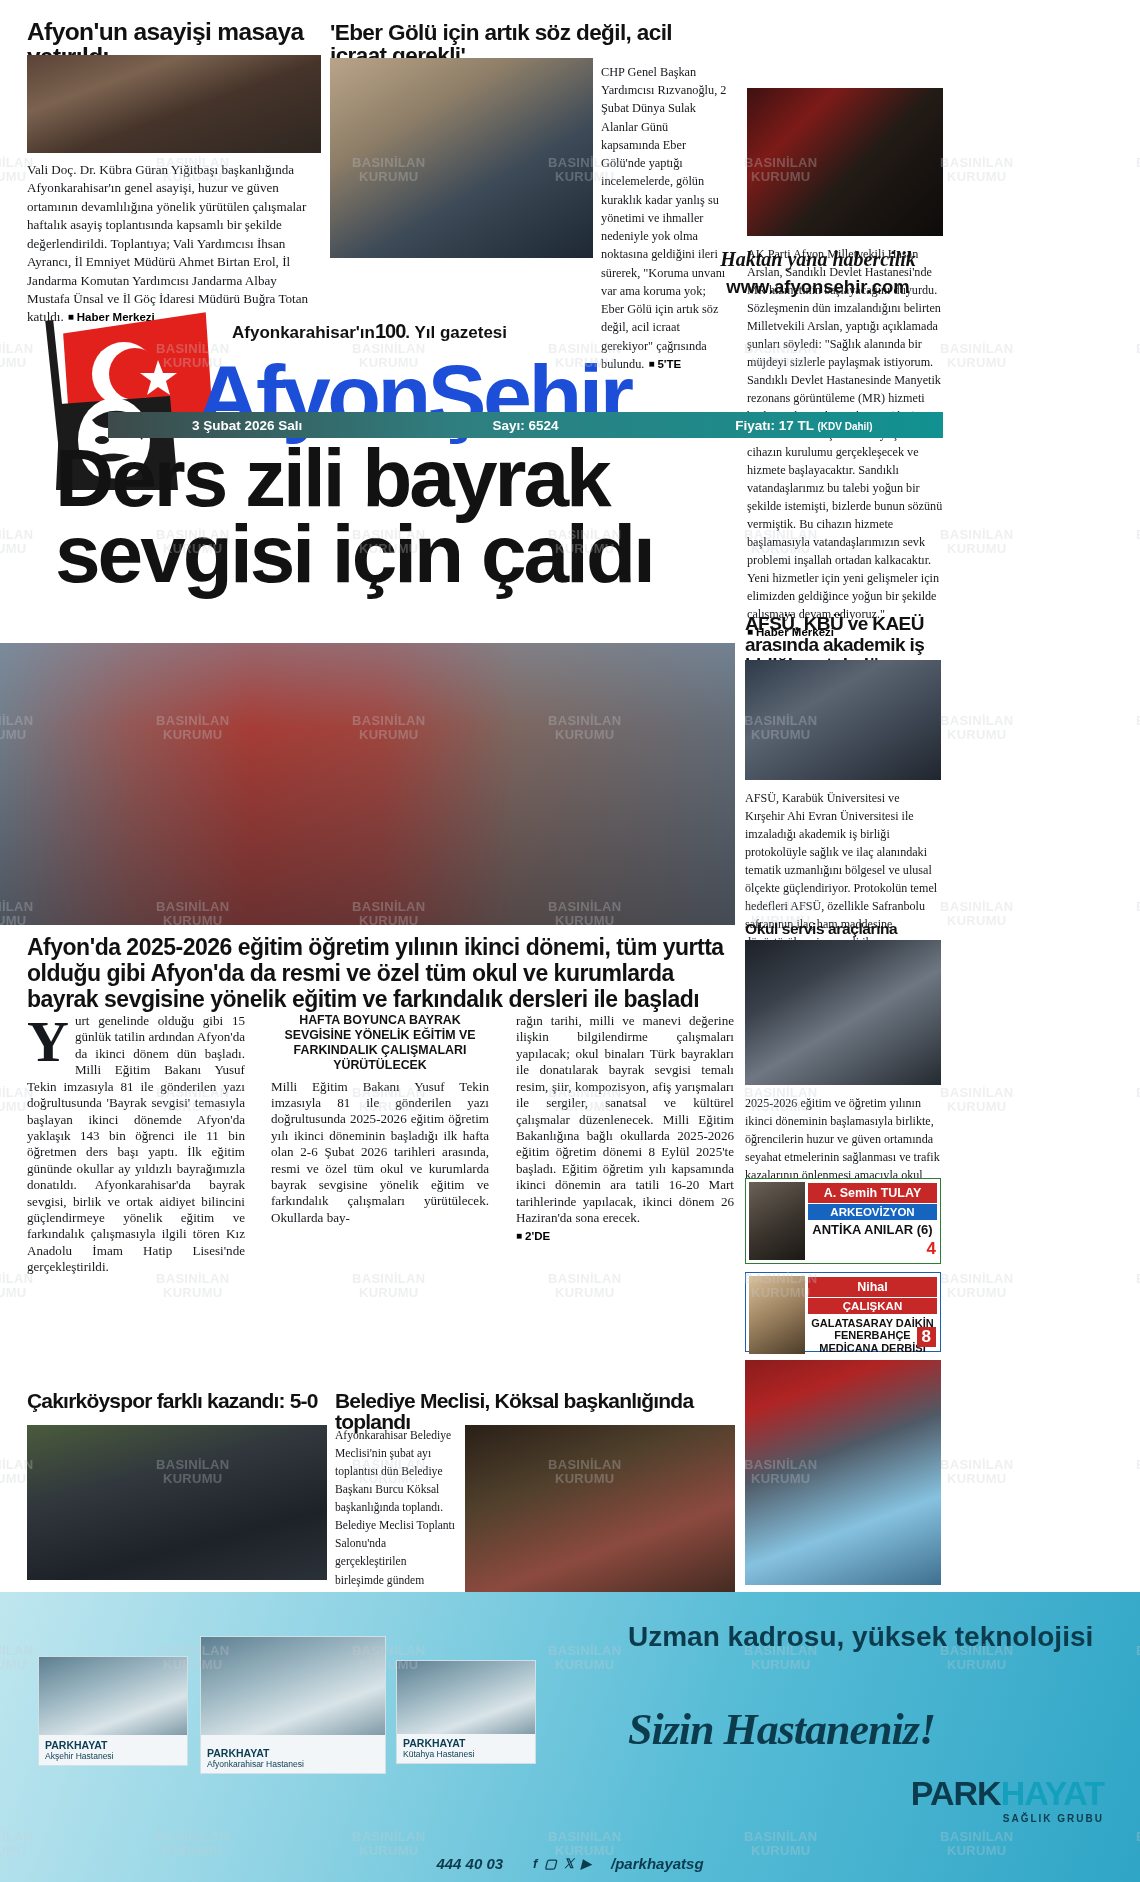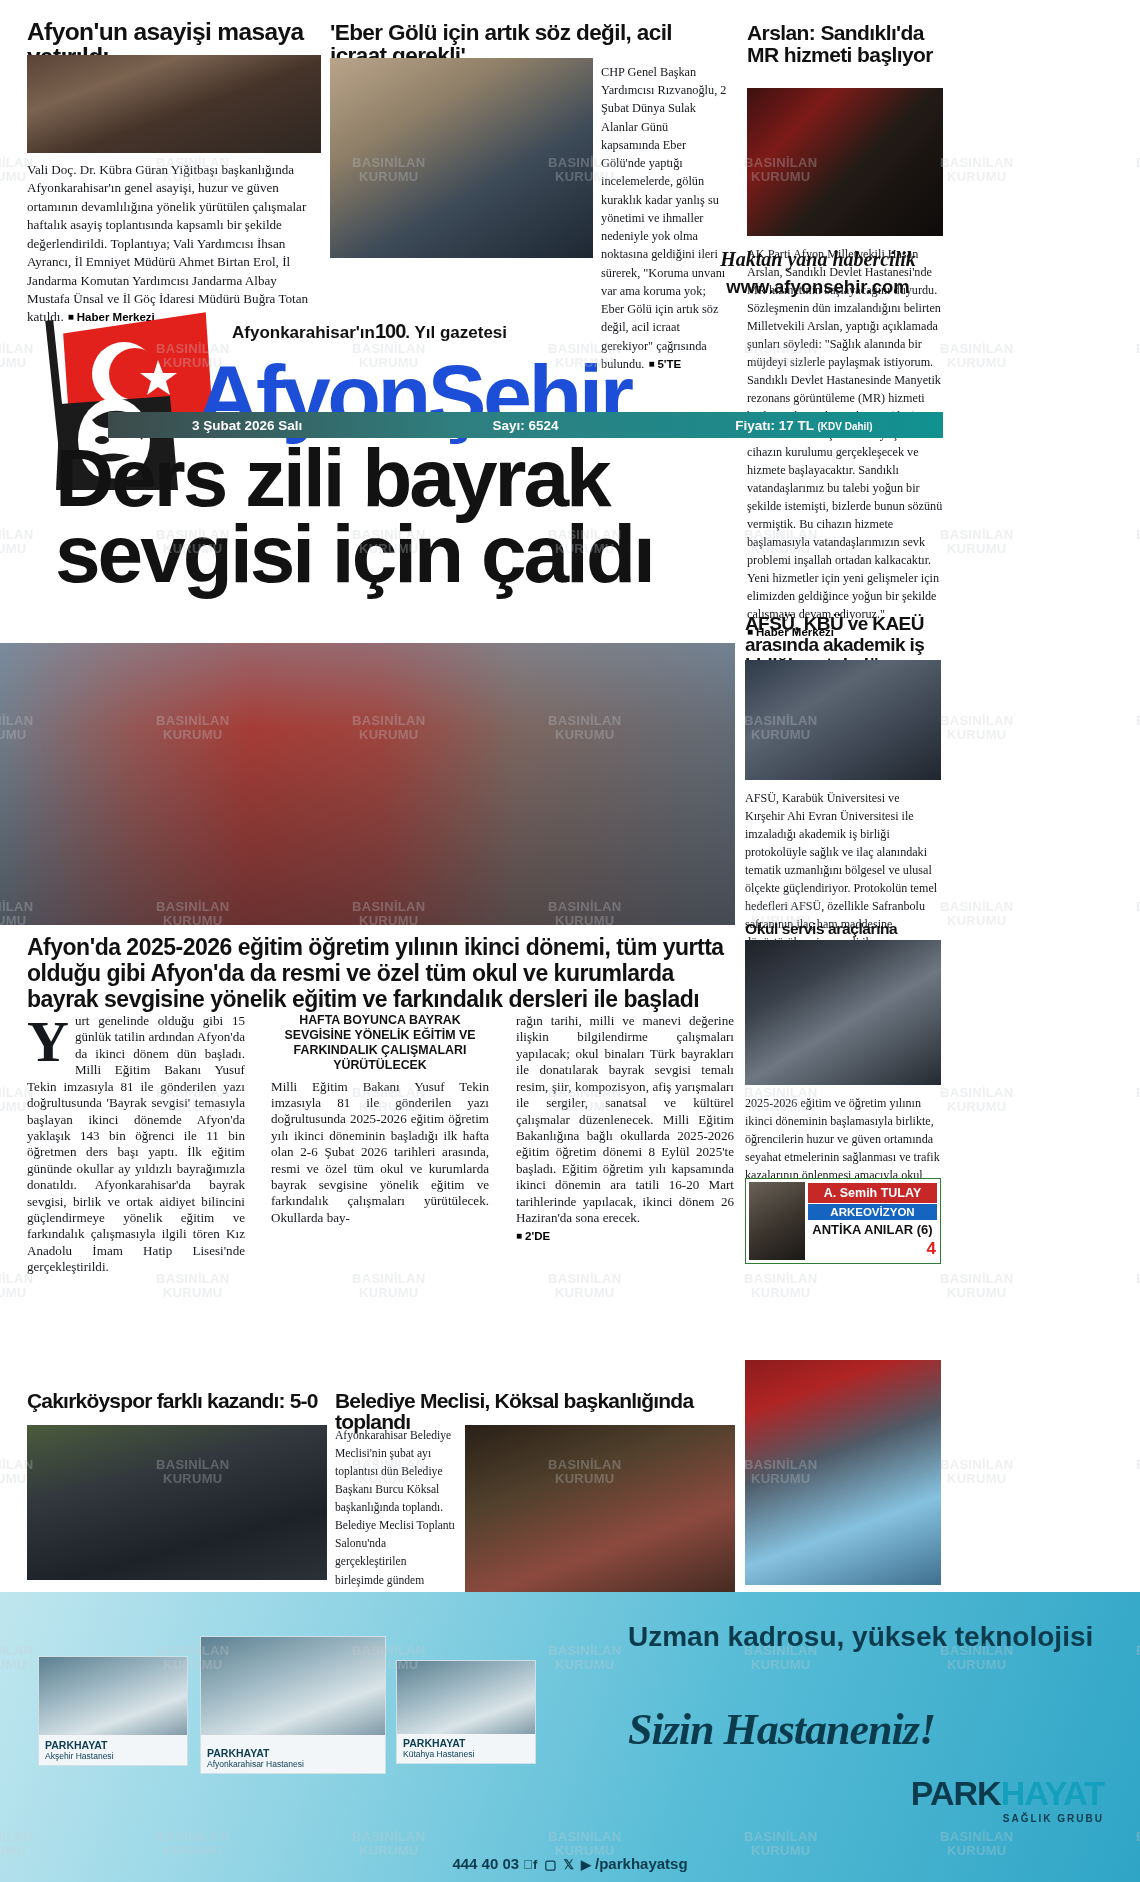--- a/index.html
+++ b/index.html
@@ -252,23 +252,23 @@
   #ad-script { position:absolute; left:628px; top:112px; width:470px;
     font-family:"Liberation Serif", serif; font-style:italic; font-weight:700;
     font-size:44px; color:#0d3b4e; letter-spacing:-1px; }
   #ad-logo { position:absolute; right:36px; bottom:58px; text-align:right; }
   #ad-logo .pk { font-family:"Liberation Sans", sans-serif; font-weight:700;
     font-size:34px; color:#0d3b4e; letter-spacing:-1px; }
   #ad-logo .pk em { font-style:normal; color:#14a0bd; }
   #ad-logo .sg { font-family:"Liberation Sans", sans-serif; font-weight:700;
     font-size:10px; color:#0d3b4e; letter-spacing:2px; }
   #ad-contact { position:absolute; left:0; right:0; bottom:10px;
-    display:flex; justify-content:center; align-items:flex-end; gap:4px;
+    display:flex; justify-content:center; align-items:center; gap:20px;
     font-family:"Liberation Sans", sans-serif; font-weight:700;
-    font-size:15px; color:#0d3b4e; }
+    font-size:15px; color:#0d3b4e;font-style:italic; }
   #ad-contact .icons { display:flex; gap:7px; font-size:13px; }
 </style>
 </head>
 <body>
 
 <div class="page">
 
   <div id="top-band">
 
     <div id="story-asayis">
@@ -282,23 +282,20 @@
 
     <div id="story-eber">
       <div class="hl">'Eber Gölü için artık söz değil, acil icraat gerekli'</div>
     </div>
     <div id="eber-photo" class="ph"></div>
     <div id="eber-text">
       <span class="body-txt" style="font-size:12.3px;line-height:1.24">CHP Genel Başkan Yardımcısı Rızvanoğlu, 2 Şubat Dünya Sulak Alanlar Günü kapsamında Eber Gölü'nde yaptığı incelemelerde, gölün kuraklık kadar yanlış su yönetimi ve ihmaller nedeniyle yok olma noktasına geldiğini ileri sürerek, "Koruma unvanı var ama koruma yok; Eber Gölü için artık söz değil, acil icraat gerekiyor" çağrısında bulundu.</span>
       <span class="ref sq">5'TE</span>
     </div>
 
-    <div id="story-arslan">
-      <div class="hl">Arslan: Sandıklı'da MR hizmeti başlıyor</div>
-    </div>
     <div id="arslan-photo" class="ph"></div>
     <div id="arslan-text">
       <span class="body-txt" style="font-size:12.2px;line-height:1.21">AK Parti Afyon Milletvekili Hasan Arslan, Sandıklı Devlet Hastanesi'nde MR hizmetinin başlayacağını duyurdu. Sözleşmenin dün imzalandığını belirten Milletvekili Arslan, yaptığı açıklamada şunları söyledi: "Sağlık alanında bir müjdeyi sizlerle paylaşmak istiyorum. Sandıklı Devlet Hastanesinde Manyetik rezonans görüntüleme (MR) hizmeti başlayacak. Sözleşme bugün (dün) imzalandı. Yaklaşık 1-1.5 ay içerisinde cihazın kurulumu gerçekleşecek ve hizmete başlayacaktır. Sandıklı vatandaşlarımız bu talebi yoğun bir şekilde istemişti, bizlerde bunun sözünü vermiştik. Bu cihazın hizmete başlamasıyla vatandaşlarımızın sevk problemi inşallah ortadan kalkacaktır. Yeni hizmetler için yeni gelişmeler için elimizden geldiğince yoğun bir şekilde çalışmaya devam ediyoruz."</span>
       <span class="ref sq">Haber Merkezi</span>
     </div>
   </div>
 
   <div id="masthead">
 
     <div id="flag-logo">
@@ -489,20 +486,27 @@
   </div>
 
   <div class="col-card" id="card-tulay">
     <div class="col-photo" id="tulay-photo"></div>
     <div class="col-name" style="background:#c62828">A. Semih TULAY</div>
     <div class="col-sub" style="background:#1565c0">ARKEOVİZYON</div>
     <div class="col-title">ANTİKA ANILAR (6)</div>
     <div class="col-page">4</div>
   </div>
 
+  <div class="col-card" id="card-calisan">
+    <div class="col-photo" id="calisan-photo"></div>
+    <div class="col-name" style="background:#c62828">Nihal</div>
+    <div class="col-sub" style="background:#c62828">ÇALIŞKAN</div>
+    <div class="col-title" style="font-size:11px">GALATASARAY DAİKİN FENERBAHÇE MEDİCANA DERBİSİ</div>
+    <div class="col-page" style="color:#fff;background:#c62828;padding:0 5px">8</div>
+  </div>
 
   <div id="sport-promo" class="ph">
     <svg width="196" height="225" style="position:absolute;inset:0">
       <rect width="196" height="225" fill="#7a1d1d"></rect>
       <rect x="0" y="0" width="196" height="70" fill="#5d1a1a"></rect>
       <ellipse cx="74" cy="78" rx="30" ry="34" fill="#e8cdb4"></ellipse>
       <path d="M44 66 q30 -34 62 -4 q4 -30 -31 -31 q-35 1 -31 35z" fill="#d9d9d9"></path>
       <path d="M22 118 q52 -22 104 0 l14 107 l-132 0z" fill="#9ed4ec"></path>
       <path d="M62 118 q12 22 24 0 l6 107 l-36 0z" fill="#f2f5f7"></path>
     </svg>

